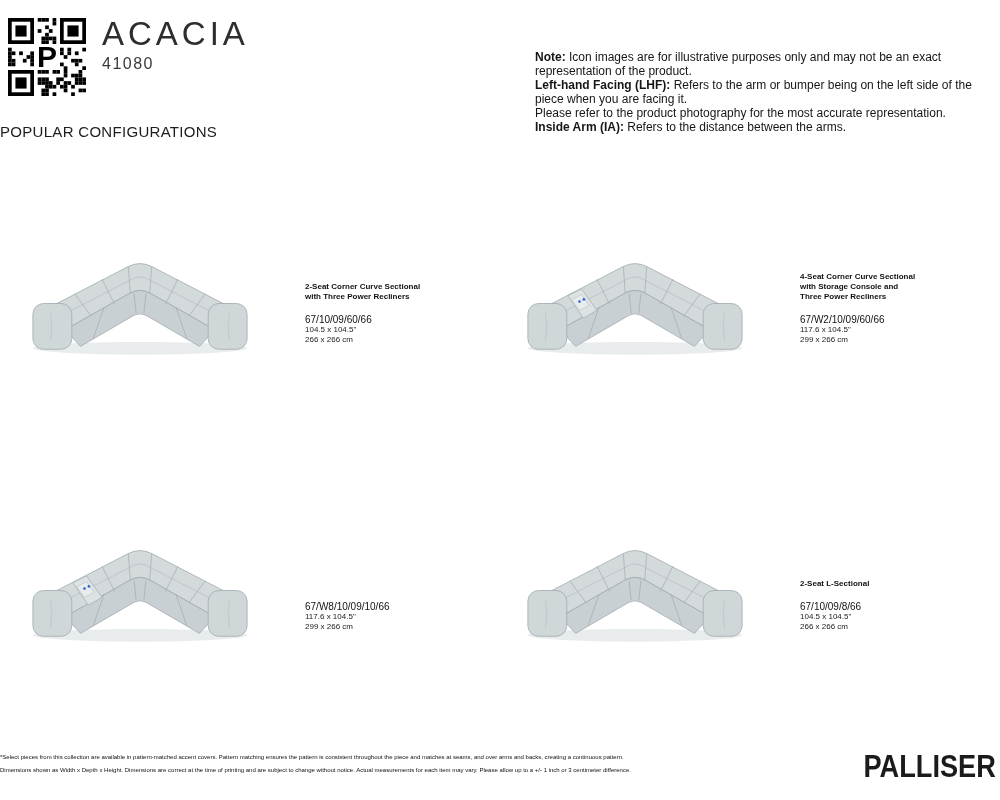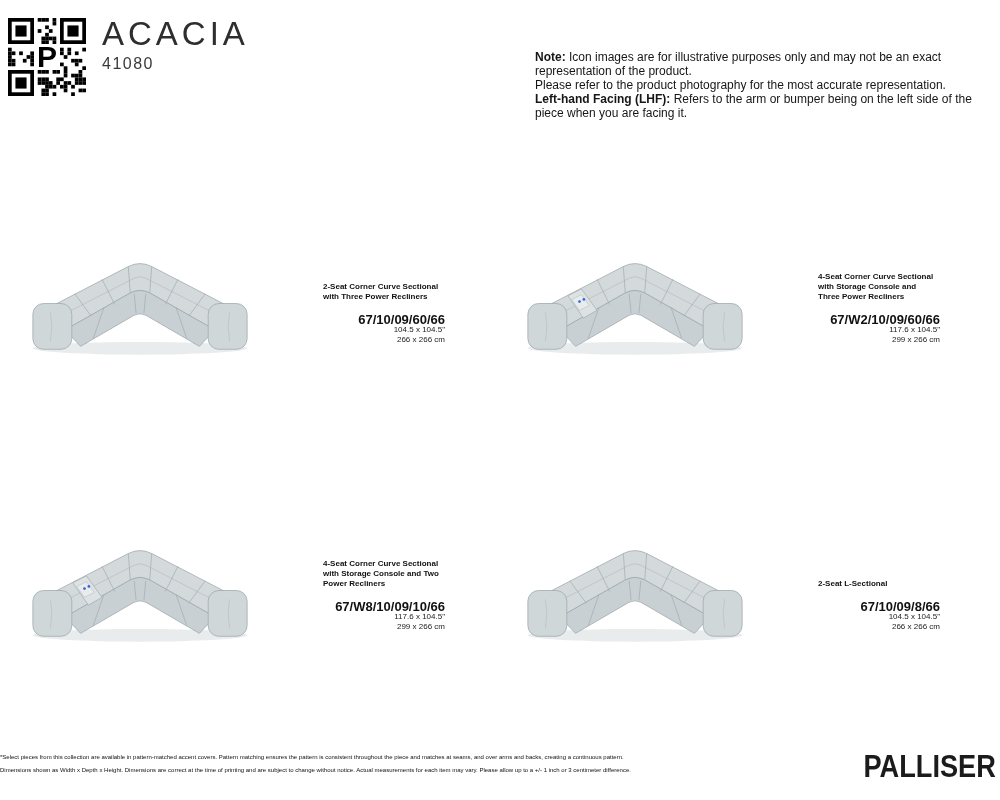--- a/index.html
+++ b/index.html
@@ -26,24 +26,24 @@
   }
   
   .cell { position:absolute; width:495px; height:115px; }
   .cell.r1c1 { left:10px;  top:245px; }
   .cell.r1c2 { left:505px; top:245px; }
   .cell.r2c1 { left:10px;  top:532px; }
   .cell.r2c2 { left:505px; top:532px; }
   .sofa { position:absolute; left:5px; top:3px; width:250px; height:112px; }
   .cfg-text {
     position:absolute; left:295px; top:0; bottom:15px; width:140px;
-    display:flex; flex-direction:column; justify-content:flex-end;align-items:flex-end;
+    display:flex; flex-direction:column; justify-content:flex-end;
   }
   .cfg-title { font-size:8px; font-weight:bold; line-height:10px; width:122px; margin-bottom:13px; color:#111; }
-  .cfg-sku   { font-size:13px; font-weight:bold; line-height:10px; color:#111; }
+  .cfg-sku   { font-size:10px; font-weight:normal; line-height:10px; color:#111; }
   .cfg-dim   { font-size:8px; font-weight:400;  line-height:10px; color:#222; }
   
   .footnote1 { position:absolute; left:0px; top:754px; font-size:6px; color:#111; width:760px; white-space:nowrap; }
   .footnote2 { position:absolute; left:0px; top:767px; font-size:6px; color:#111; width:760px; white-space:nowrap; }
   .palliser {
     position:absolute; right:4px; top:748px; font-size:32px; font-weight:bold;
     color:#1b1b1b; letter-spacing:0px; transform:scaleX(0.85); transform-origin:right center;
   }
   .defs-holder { position:absolute; width:0; height:0; overflow:hidden; }
 </style>
@@ -183,24 +183,26 @@
       <text x="39" y="49" font-size="30" font-weight="bold" text-anchor="middle" font-family="Liberation Sans, sans-serif" fill="#000">P</text>
     </svg>
 
   <div class="brandblock">
     <div class="product-name">ACACIA</div>
     <div class="product-model">41080</div>
   </div>
 
   <div class="notes">
     <p class="note-line"><b>Note:</b><span> Icon images are for illustrative purposes only and may not be an exact representation of the product.</span></p>
+    <p class="note-line"><b>Left-hand Facing (LHF):</b><span> Refers to the arm or bumper being on the left side of the piece when you are facing it.</span></p>
     <p class="note-line"><b></b><span>Please refer to the product photography for the most accurate representation.</span></p>
-    <p class="note-line"><b>Left-hand Facing (LHF):</b><span> Refers to the arm or bumper being on the left side of the piece when you are facing it.</span></p>
-  </div>
-
+    <p class="note-line"><b>Inside Arm (IA):</b><span> Refers to the distance between the arms.</span></p>
+  </div>
+
+  <h2 class="section-title">POPULAR CONFIGURATIONS</h2>
 
   <div class="cell r1c1">
     <svg class="sofa">
         <use href="#sofa-plain"></use>
       </svg>
     <div class="cfg-text">
       <p class="cfg-title">2-Seat Corner Curve Sectional with Three Power Recliners</p>
       <p class="cfg-sku">67/10/09/60/66</p>
       <p class="cfg-dim">104.5 x 104.5"</p>
       <p class="cfg-dim">266 x 266 cm</p>
@@ -217,21 +219,20 @@
       <p class="cfg-dim">117.6 x 104.5"</p>
       <p class="cfg-dim">299 x 266 cm</p>
     </div>
   </div>
 
   <div class="cell r2c1">
     <svg class="sofa">
         <use href="#sofa-console"></use>
       </svg>
     <div class="cfg-text">
-      <p class="cfg-title">4-Seat Corner Curve Sectional with Storage Console and Two Power Recliners</p>
       <p class="cfg-sku">67/W8/10/09/10/66</p>
       <p class="cfg-dim">117.6 x 104.5"</p>
       <p class="cfg-dim">299 x 266 cm</p>
     </div>
   </div>
 
   <div class="cell r2c2">
     <svg class="sofa">
         <use href="#sofa-plain"></use>
       </svg>

